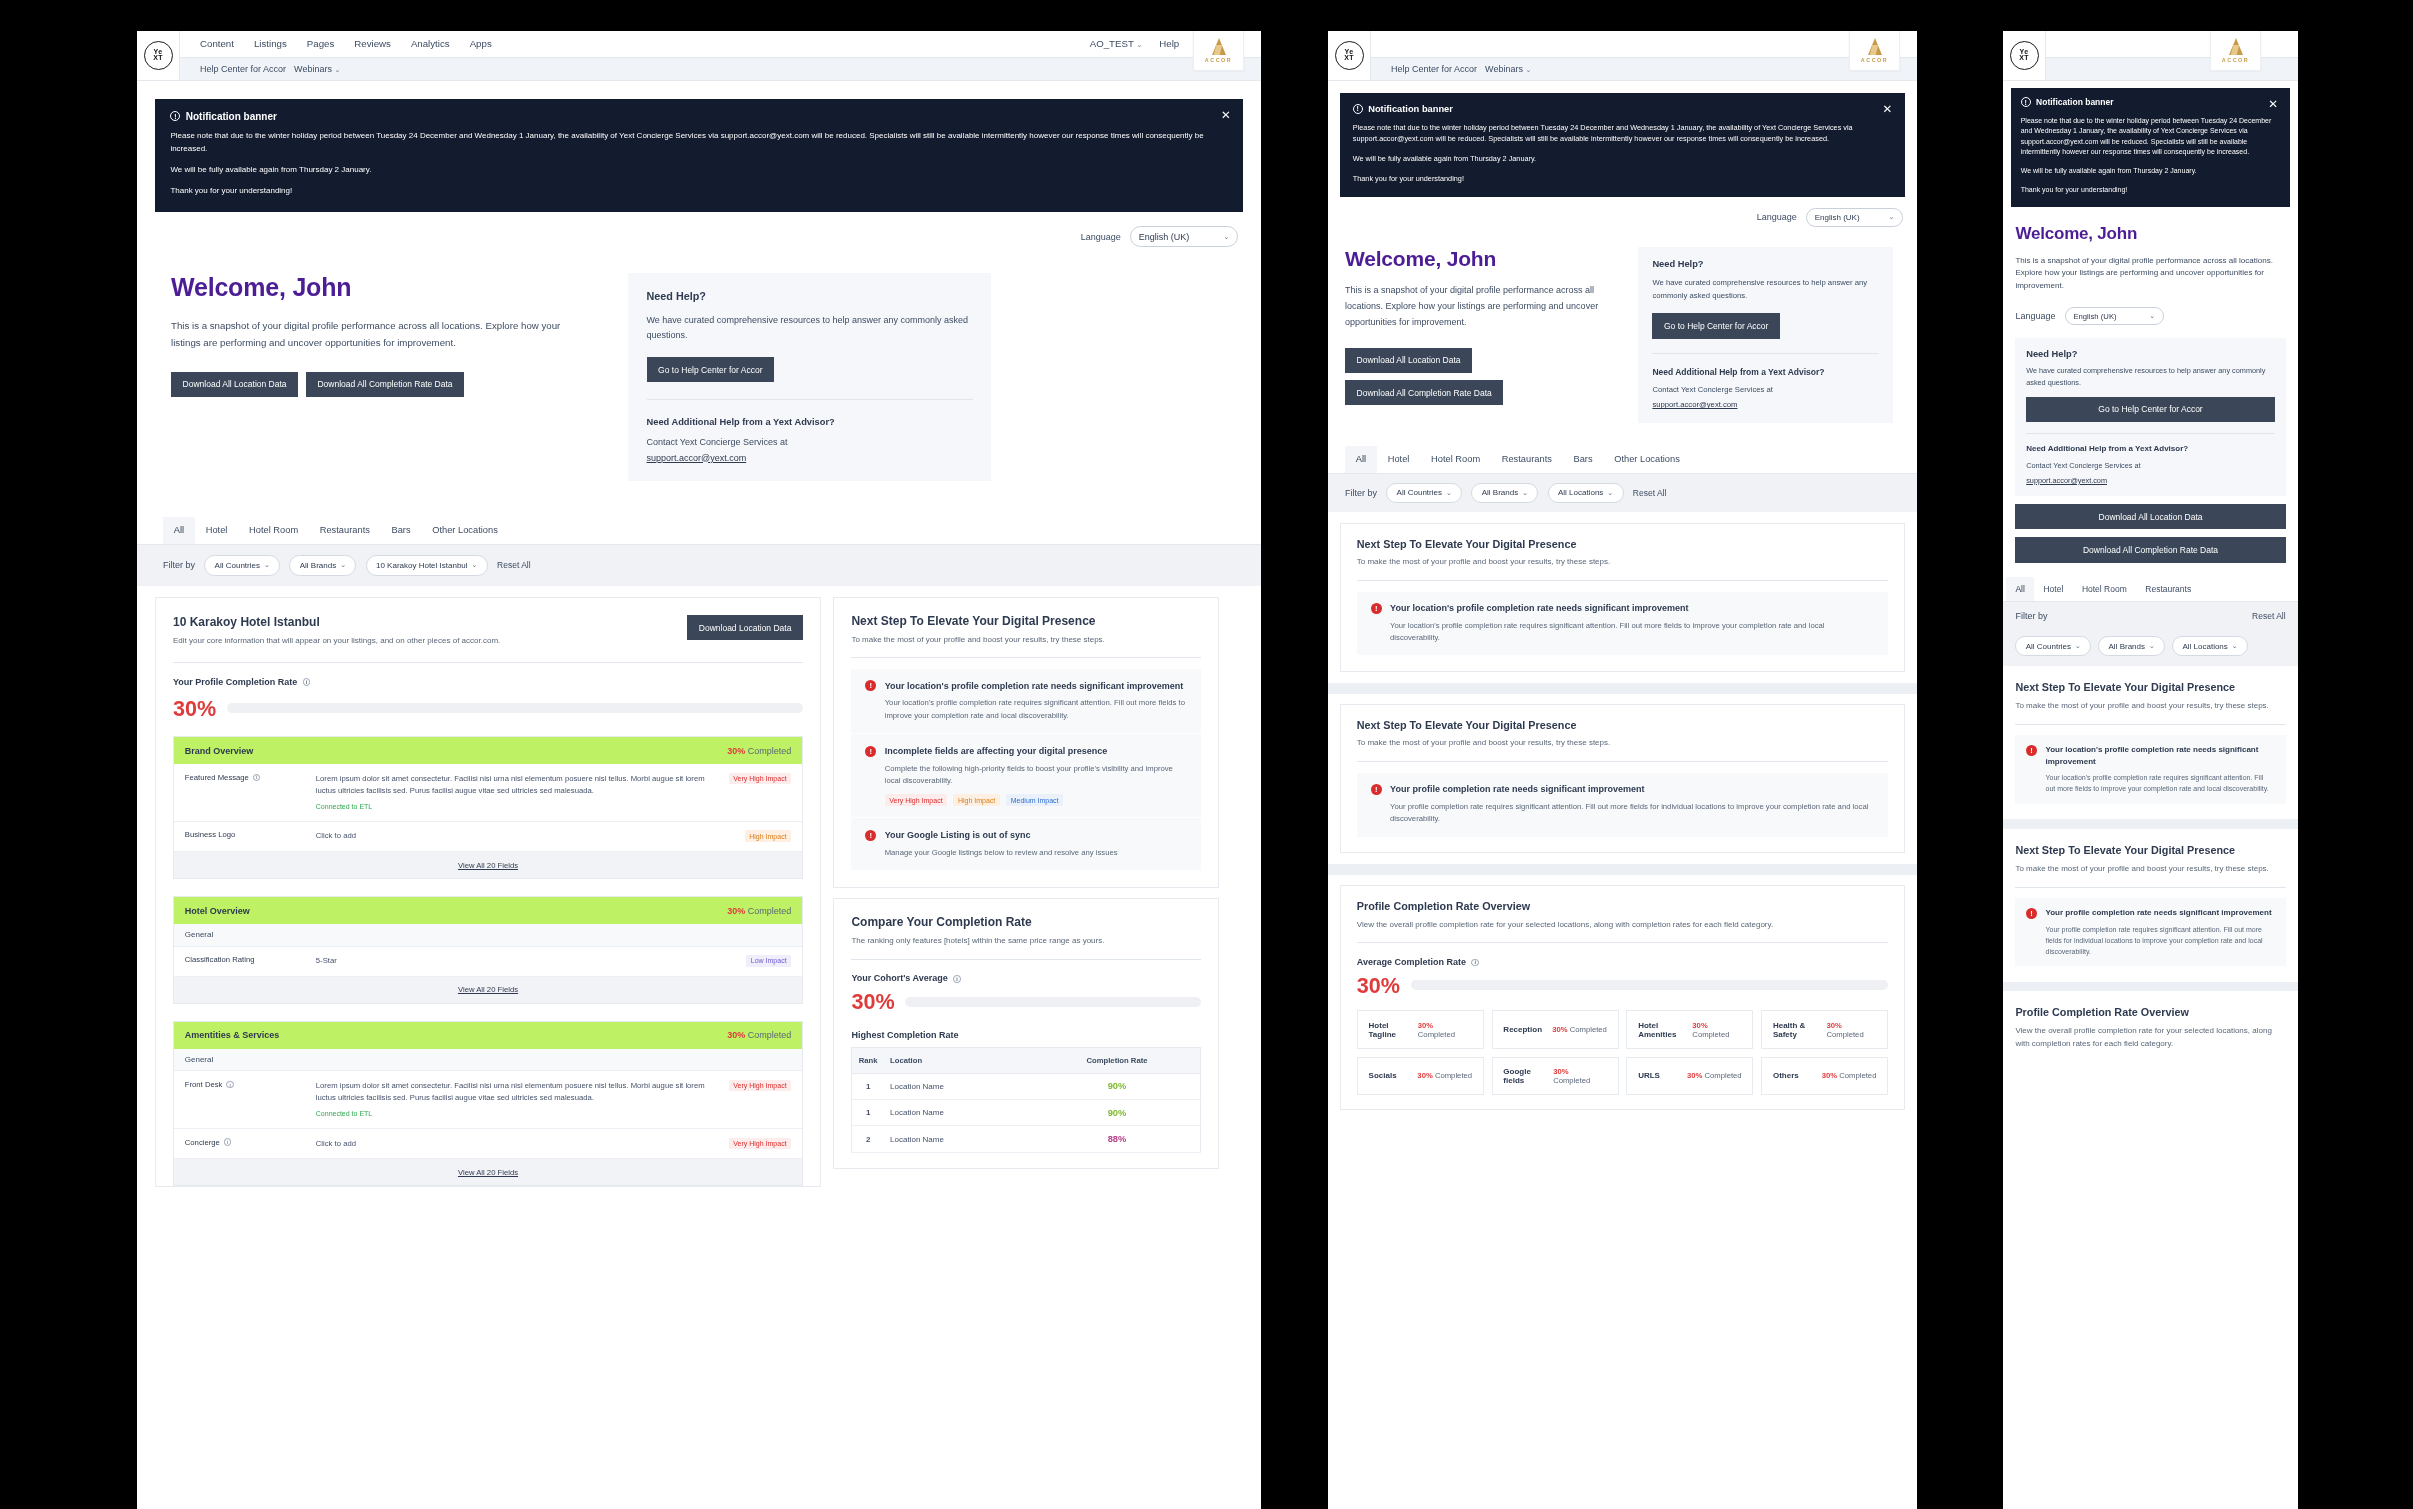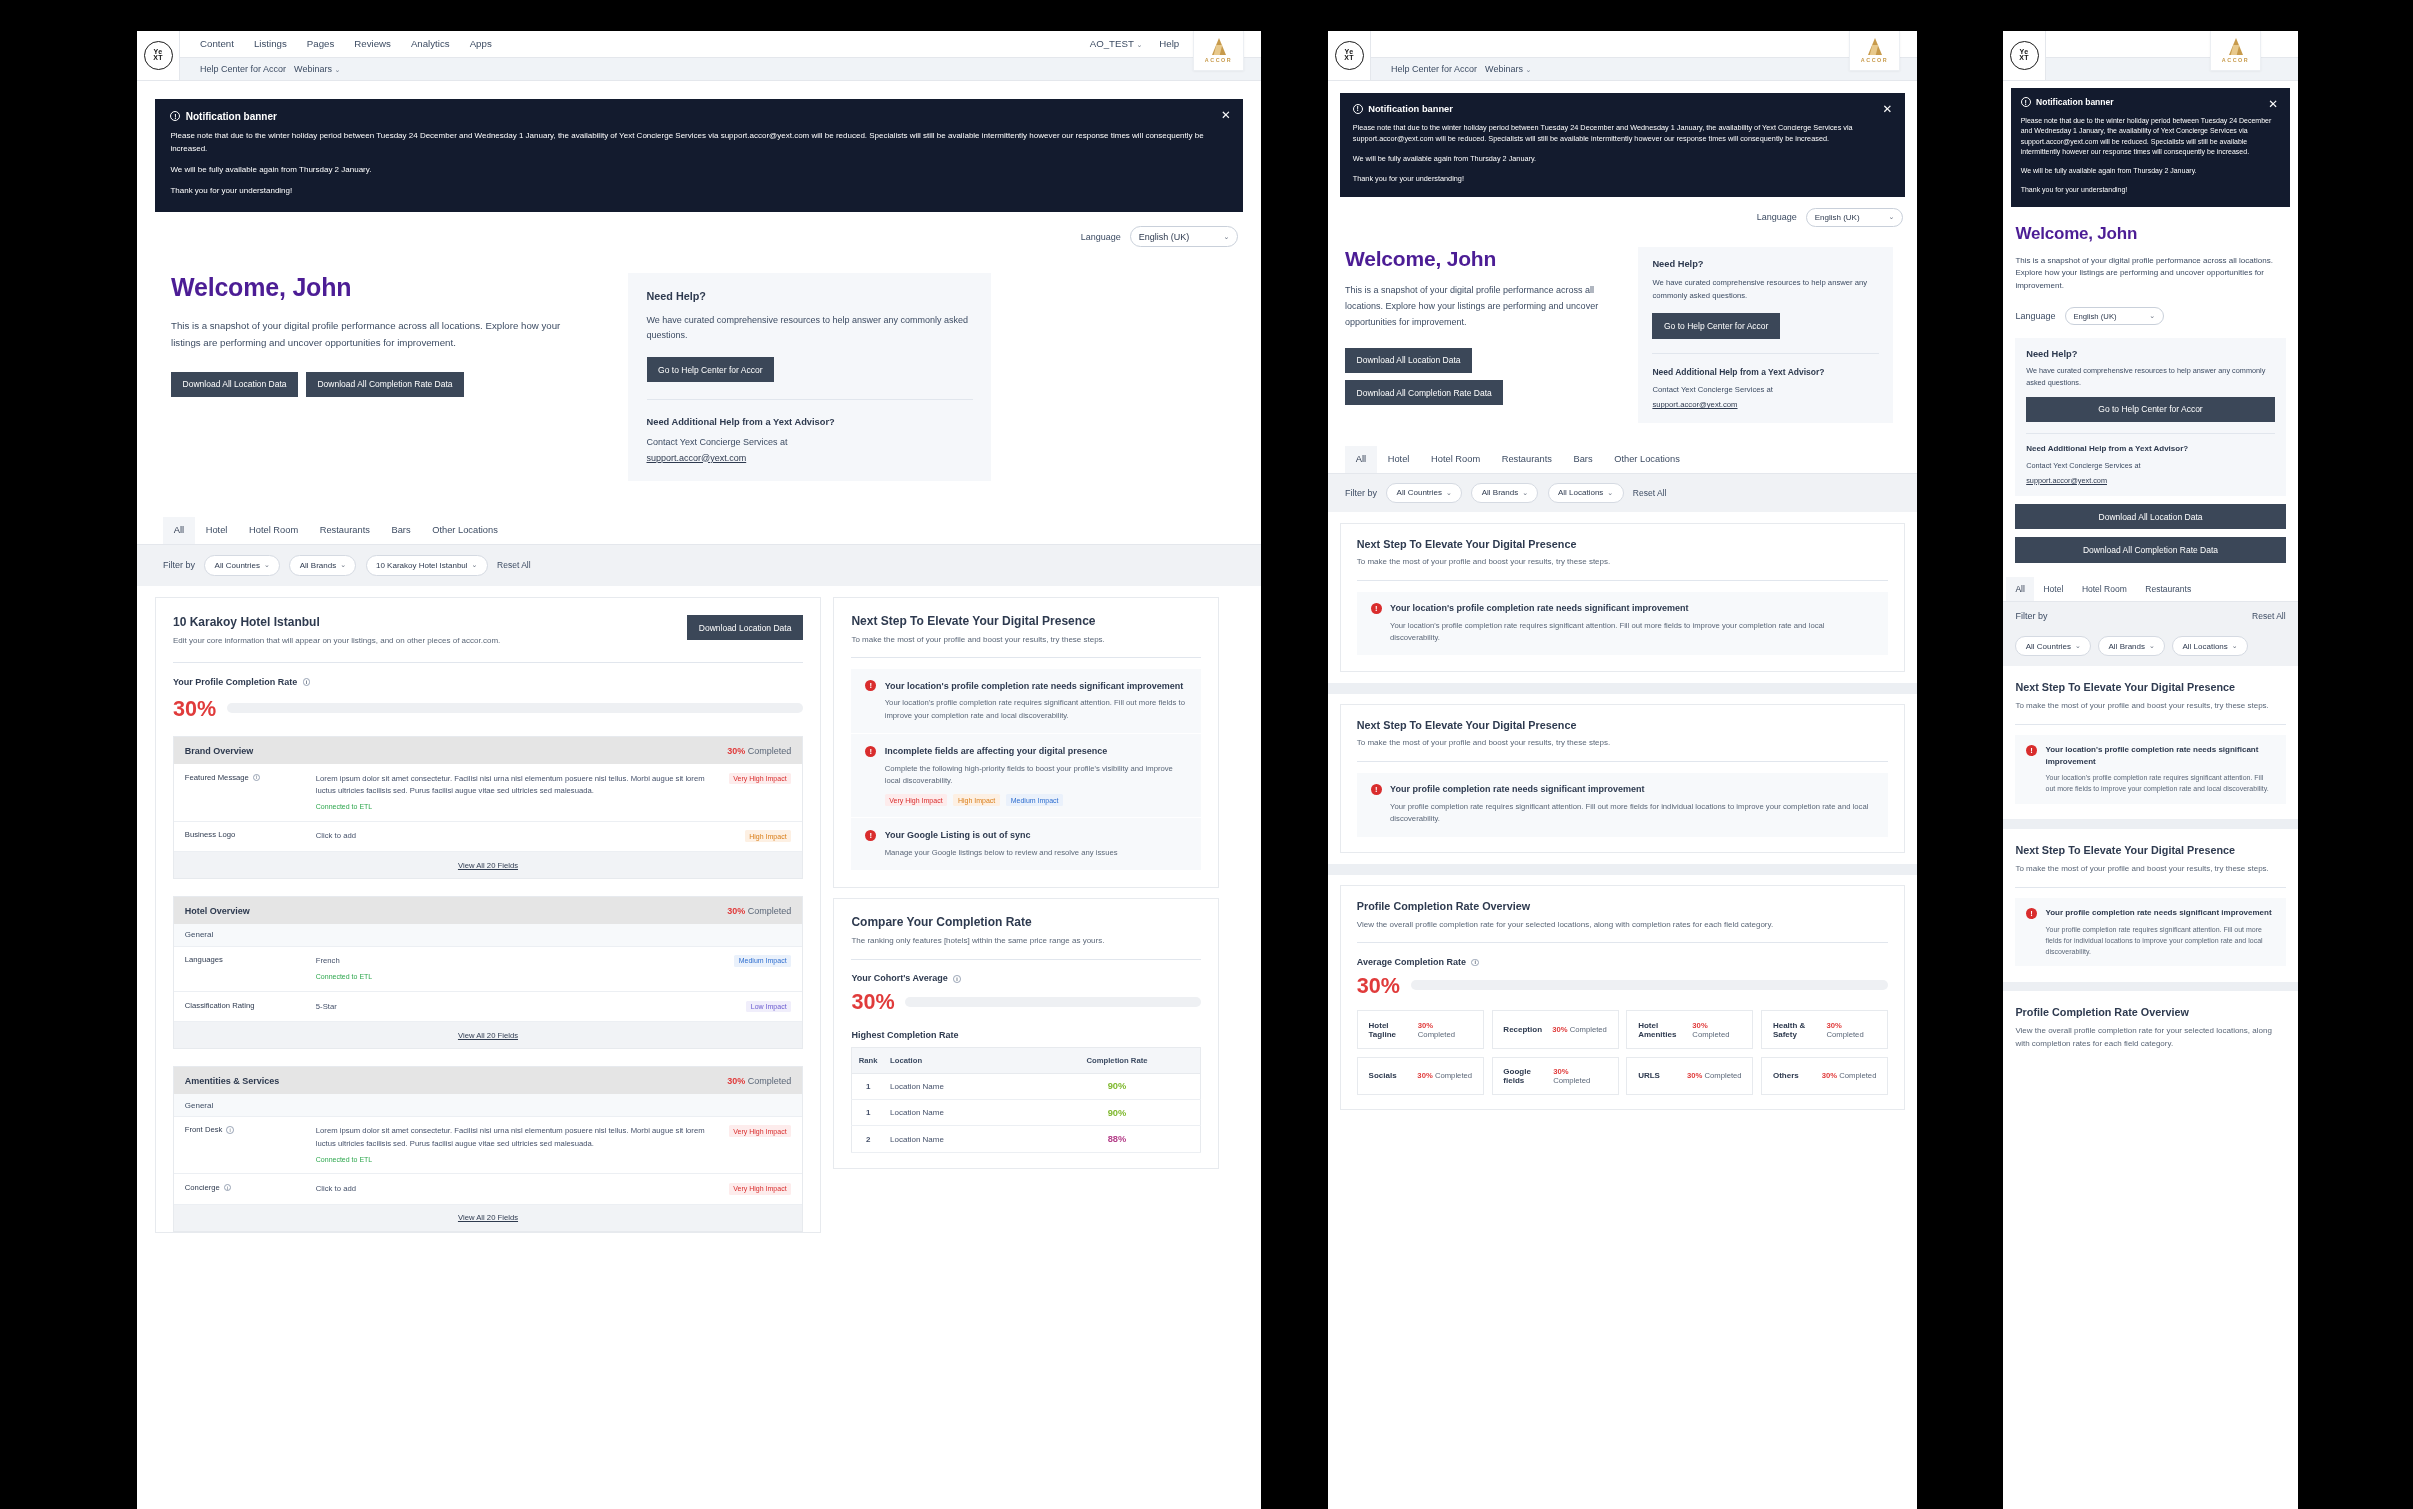--- a/index.html
+++ b/index.html
@@ -70,21 +70,21 @@
   .fpill { border:0.8px solid #d5dae2; background:#fff; border-radius:772px; font-size: 8px; color:#2e3a4f; padding: 4.6px 9.3px; display:flex; align-items:center; gap:4px; white-space:nowrap; cursor:pointer; }
   .resetall { font-size: 8.5px; color:#3d4c63; cursor:pointer; }
   .card-h2 { font-size: 12px; font-weight:700; color:#2e3a4f; }
   .card-sub { font-size: 8px; color:#5b6778; line-height:1.6; }
 
   .pct-big { font-size: 21.6px; font-weight: 700; color:#e03b3b; line-height:1; }
   .bar-track { flex:1; height: 10px; background:#eef0f3; border-radius: 772px; overflow:hidden; }
   .bar-fill { height:100%; background:#dc3c3c; border-radius:772px; }
 
   .sec { border:0.8px solid #e7eaee; margin-top: 9.3px; }
-  .sec-head { background:#e5e5e5; display:flex; justify-content:space-between; align-items:center; padding: 8.5px 10.8px; font-size: 9px; font-weight:700; color:#2e3a4f; }
+  .sec-head { background:#bef264; display:flex; justify-content:space-between; align-items:center; padding: 8.5px 10.8px; font-size: 9px; font-weight:700; color:#2e3a4f; }
   .sec-head .compl { font-weight:400; color:#5b6778; }
   .sec-head .compl b { color:#e03b3b; font-weight:700; }
   .sec-sub { background:#f7f9fb; padding: 6.2px 10.8px; font-size: 8px; color:#3d4c63; border-bottom:0.8px solid #eceff3; }
   .frow { display:flex; padding: 8.5px 10.8px; border-bottom:0.8px solid #eceff3; font-size: 7.7px; }
   .fname { width: 131px; color:#2e3a4f; display:flex; align-items:flex-start; gap:3.9px; }
   .fval { flex:1; color:#45516a; line-height:1.6; padding-right: 7.7px; }
   .etl { color:#2fa84f; font-size: 7px; margin-top:3.9px; }
   .fimp { width: 74px; text-align:right; }
   .chip { font-size: 7px; padding: 2.3px 4.6px; border-radius:1.5px; display:inline-block; white-space:nowrap; }
   .c-vh { background:#fdecec; color:#d92d2d; }
@@ -334,27 +334,20 @@
           </div>
 
           <div class="sec mt22">
             <div class="sec-head">
               <span>Hotel Overview</span>
               <span class="compl"><b>30%</b> <span>Completed</span></span>
             </div>
             <div class="sec-sub">General</div>
             <div class="frow">
               <div class="fname">
-                  <span>Languages</span>
-                </div>
-              <div class="fval"><span>French</span><div class="etl">Connected to ETL</div></div>
-              <div class="fimp"><span class="chip c-m">Medium Impact</span></div>
-            </div>
-            <div class="frow">
-              <div class="fname">
                   <span>Classification Rating</span>
                 </div>
               <div class="fval"><span>5-Star</span></div>
               <div class="fimp"><span class="chip c-l">Low Impact</span></div>
             </div>
             <div class="viewall"><u>View All 20 Fields</u></div>
           </div>
 
           <div class="sec mt22">
             <div class="sec-head">

